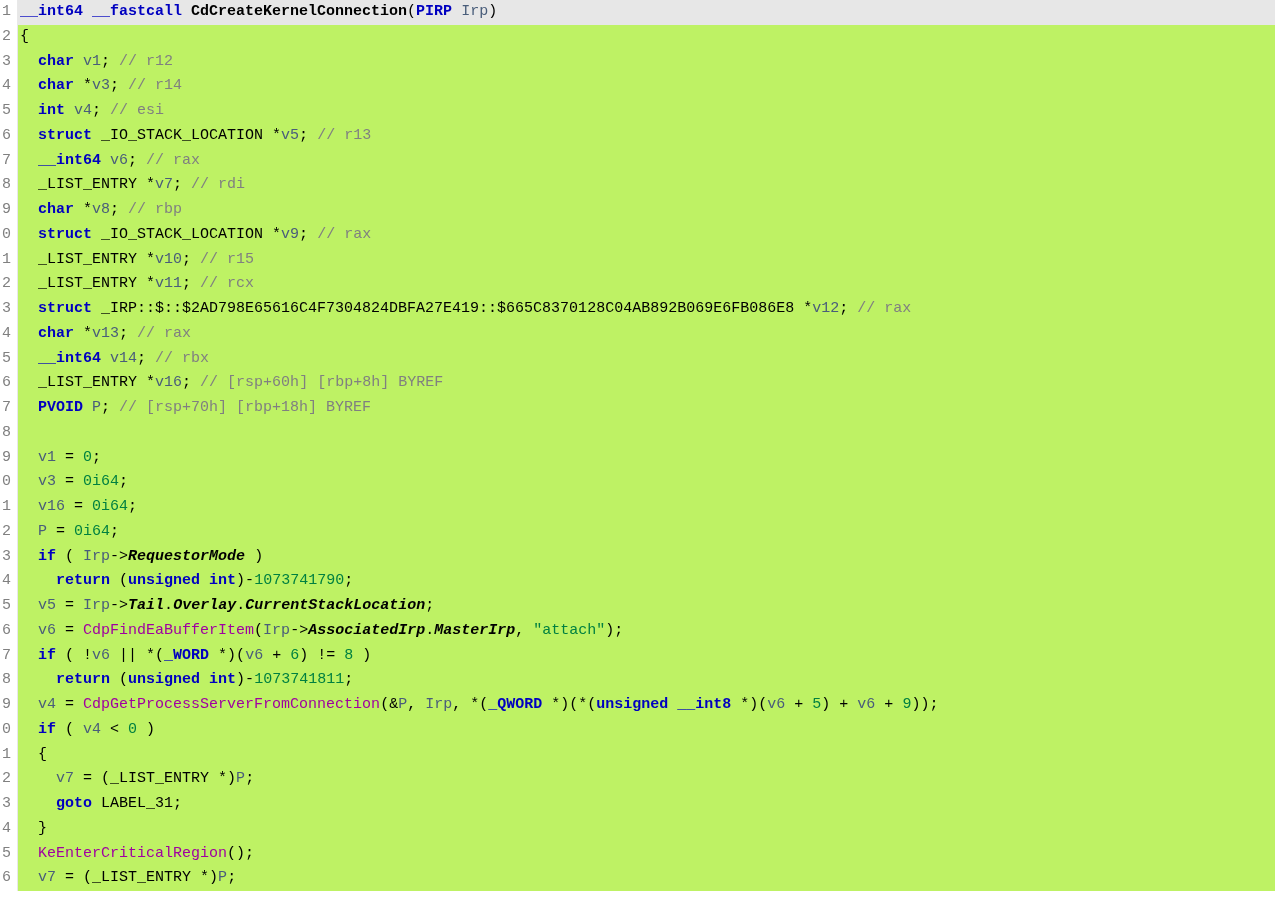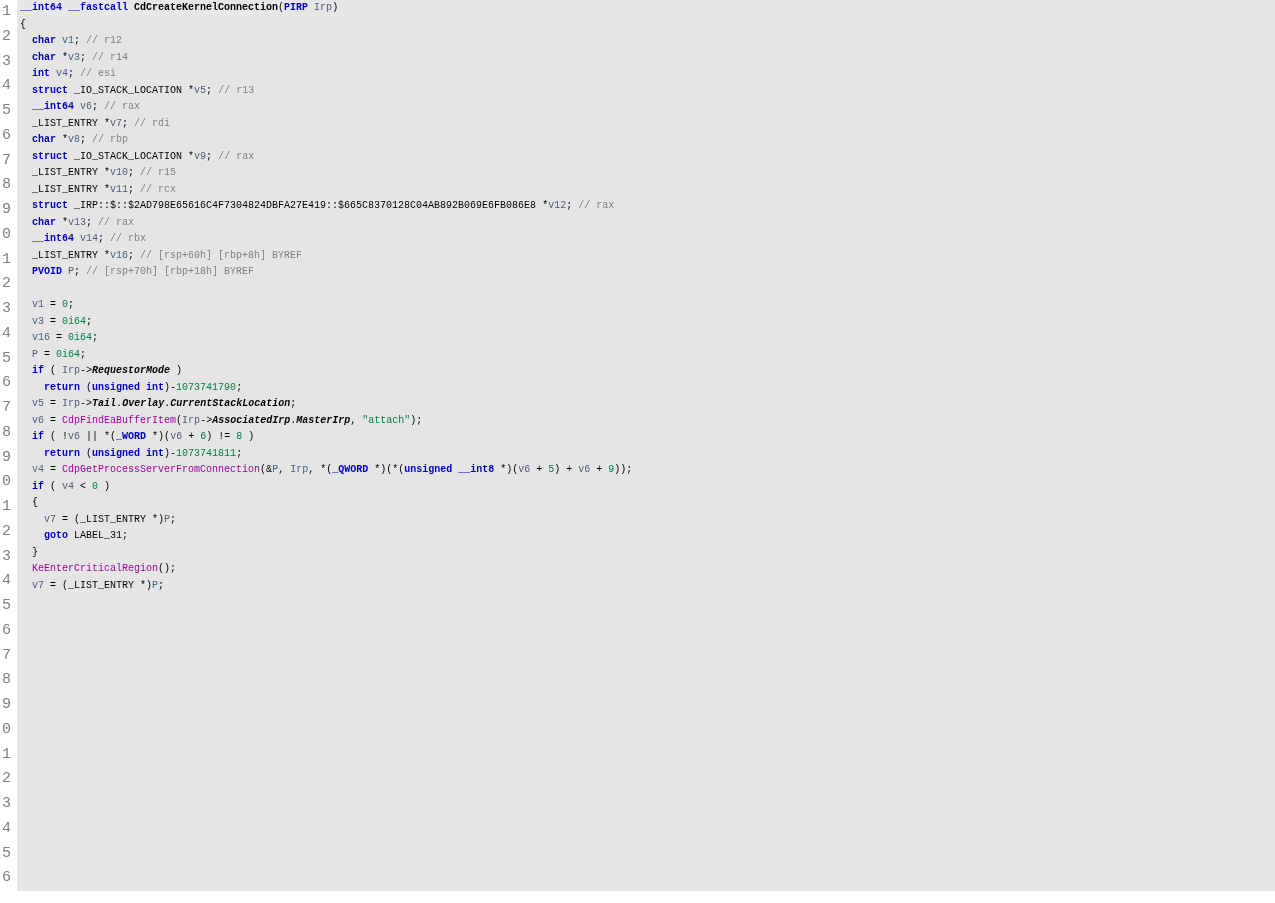--- a/index.html
+++ b/index.html
@@ -16,24 +16,24 @@
     text-align: right;
     padding-right: 4px;
     color: #808080;
     user-select: none;
     border-right: 1px solid #e8e8e8;
     font-size: 15px;
   }
   .gutter div { padding: 0 2px; }
   .code {
     flex: 1 1 auto;
-    background: #e5e5e5;
+    background: #bef264;
     white-space: pre;
     overflow: hidden;
-    font-size: 10px;
+    font-size: 15px;
   }
   .code .line { display: block; padding-left: 2px; }
   .code .line.highlight { background: #e7e7e7; }
   .kw { color: #0000c0; font-weight: bold; }                        
   .fn { color: #000000; font-weight: bold; }       
   .fncall { color: #a000a0; }                      
   .var { color: #495d7a; }                         
   .comment { color: #808080; font-style: normal; } 
   .num { color: #008040; }                         
   .str { color: #008040; }                         

